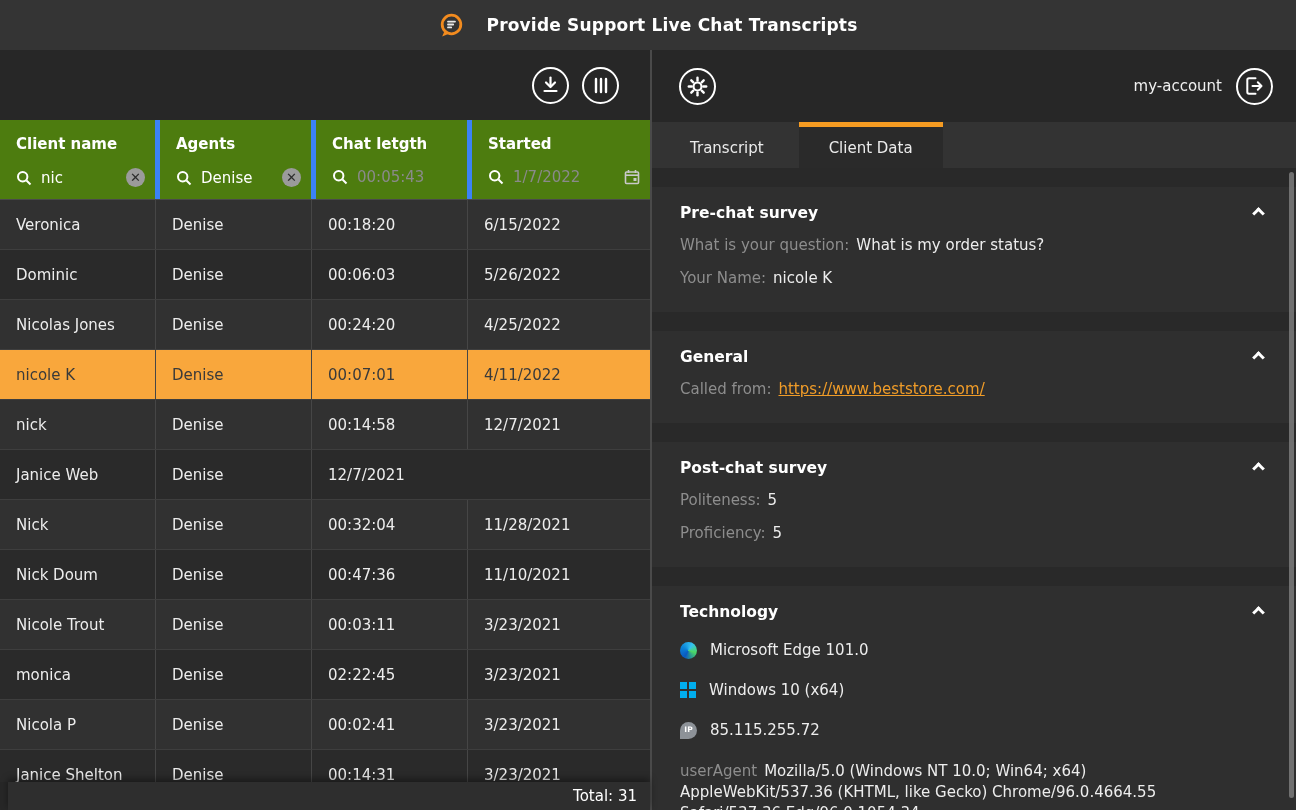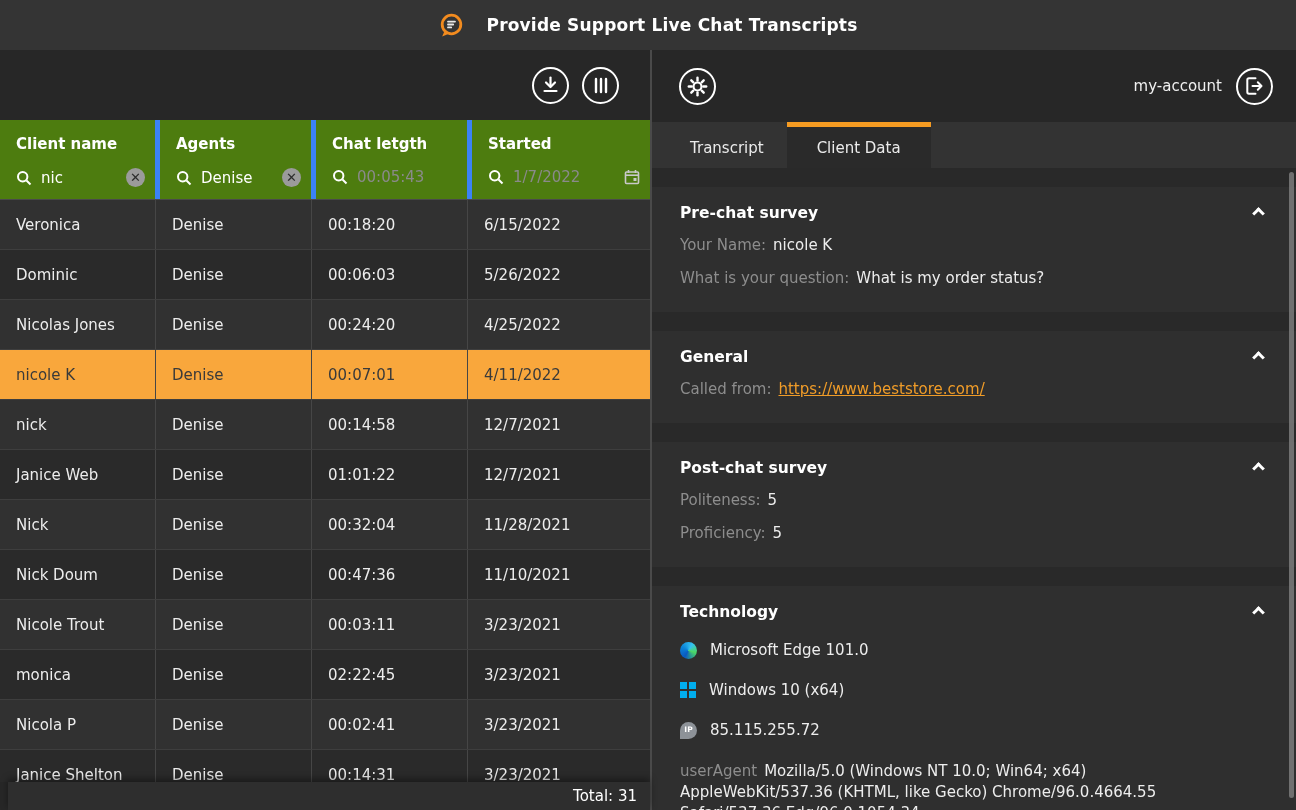--- a/index.html
+++ b/index.html
@@ -33,21 +33,21 @@
   .gh-filter input::placeholder { color:#8a8a8a; }
   .clear-btn { width:19px; height:19px; border-radius:50%; background:#9b9b9b; color:#2c2c2c; font-size:13px; font-weight:bold; line-height:1; display:flex; align-items:center; justify-content:center; border:none; cursor:pointer; flex:none; padding:0; font-family:inherit; }
   .t-body { position:absolute; top:150px; bottom:28px; left:0; right:0; overflow:hidden; }
   .t-row { display:grid; grid-template-columns:155px 156px 156px 1fr; height:50px; background:#313131; border-bottom:1px solid #3e3e3e; cursor:pointer; }
   .t-row.alt { background:#2a2a2a; }
   .t-row.selected { background:#f9a73c; color:#3a3a3a; }
   .t-cell { display:flex; align-items:center; padding-left:16px; font-size:15px; overflow:hidden; white-space:nowrap; }
   .t-cell + .t-cell { border-left:1px solid #464646; }
   .lp-footer { position:absolute; bottom:0; left:8px; right:0; height:28px; background:#2e2e2e; display:flex; align-items:center; justify-content:flex-end; padding-right:13px; font-size:15px; color:#fff; box-shadow:0 -3px 7px rgba(0,0,0,.4); z-index:2; }
   
-  .tabbar { height:46px; background:#333; display:flex; padding-left:15px; align-items:stretch; }
+  .tabbar { height:46px; background:#333; display:flex; padding-left:15px; align-items:stretch;gap:12px; }
   .tab { padding:0 23px; display:flex; align-items:center; justify-content:center; font-size:15px; color:#ebebeb; cursor:pointer; border-top:5px solid transparent; }
   .tab.active { background:#2a2a2a; border-top-color:#f59b22; padding:0 30px; }
   
   .rp-content { position:absolute; top:118px; bottom:0; left:0; right:0; overflow:hidden; padding-top:19px; background:#292929; }
   .card { background:#2f2f2f; padding:17px 28px 24px; margin-bottom:19px; position:relative; }
   .card-title { font-size:15.5px; font-weight:bold; color:#fff; }
   .chev { position:absolute; right:33px; top:22px; width:9px; height:9px; border-left:3px solid #fff; border-top:3px solid #fff; transform:rotate(45deg); cursor:pointer; }
   .item { margin-top:13px; font-size:15px; color:#ededed; line-height:20px; }
   .item:first-of-type { margin-top:20px; }
   .item .label { color:#8d8d8d; margin-right:7px; }
@@ -198,21 +198,20 @@
         </div>
         <div class="t-row">
           <div class="t-cell">nick</div>
           <div class="t-cell">Denise</div>
           <div class="t-cell">00:14:58</div>
           <div class="t-cell">12/7/2021</div>
         </div>
         <div class="t-row alt">
           <div class="t-cell">Janice Web</div>
           <div class="t-cell">Denise</div>
-          <div class="t-cell">01:01:22</div>
           <div class="t-cell">12/7/2021</div>
         </div>
         <div class="t-row">
           <div class="t-cell">Nick</div>
           <div class="t-cell">Denise</div>
           <div class="t-cell">00:32:04</div>
           <div class="t-cell">11/28/2021</div>
         </div>
         <div class="t-row alt">
           <div class="t-cell">Nick Doum</div>
@@ -291,22 +290,22 @@
       </div>
       <div class="tab active">
         <span>Client Data</span>
       </div>
     </div>
 
     <div class="rp-content">
         <section class="card">
           <div class="card-title">Pre-chat survey</div>
           <span class="chev"></span>
+          <div class="item"><span class="label">What is your question:</span><span>What is my order status?</span></div>
           <div class="item"><span class="label">Your Name:</span><span>nicole K</span></div>
-          <div class="item"><span class="label">What is your question:</span><span>What is my order status?</span></div>
         </section>
         <section class="card">
           <div class="card-title">General</div>
           <span class="chev"></span>
           <div class="item"><span class="label">Called from:</span><a class="link">https://www.beststore.com/</a></div>
         </section>
         <section class="card">
           <div class="card-title">Post-chat survey</div>
           <span class="chev"></span>
           <div class="item"><span class="label">Politeness:</span><span>5</span></div>

